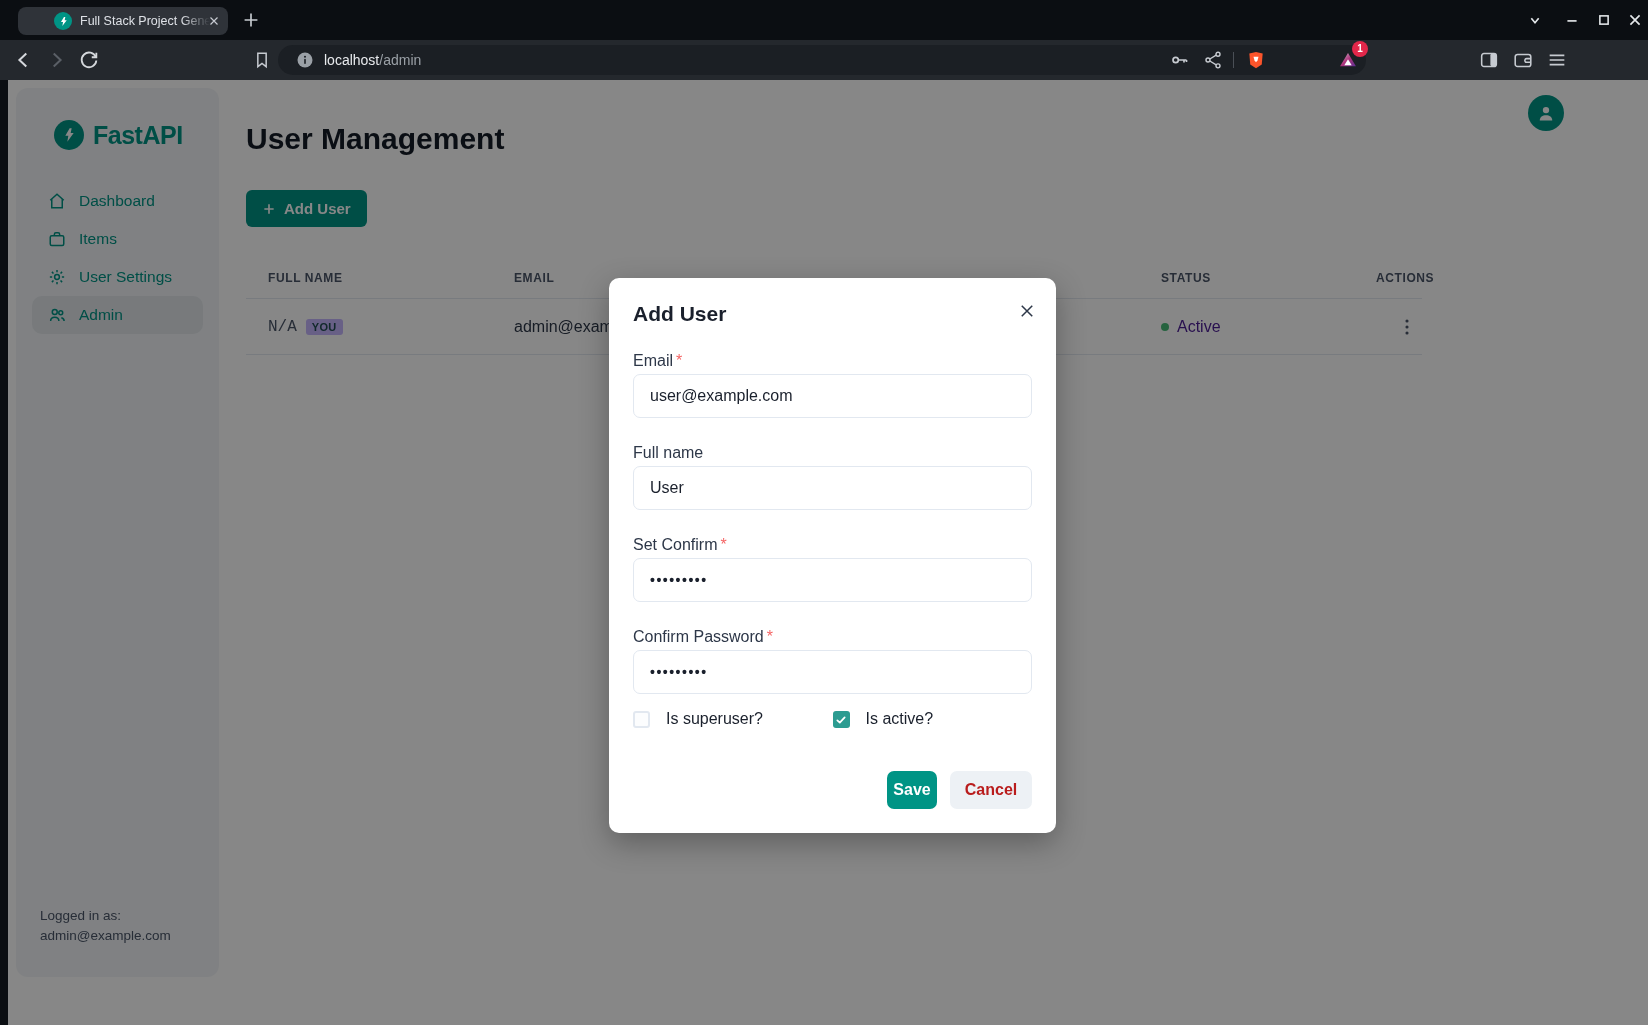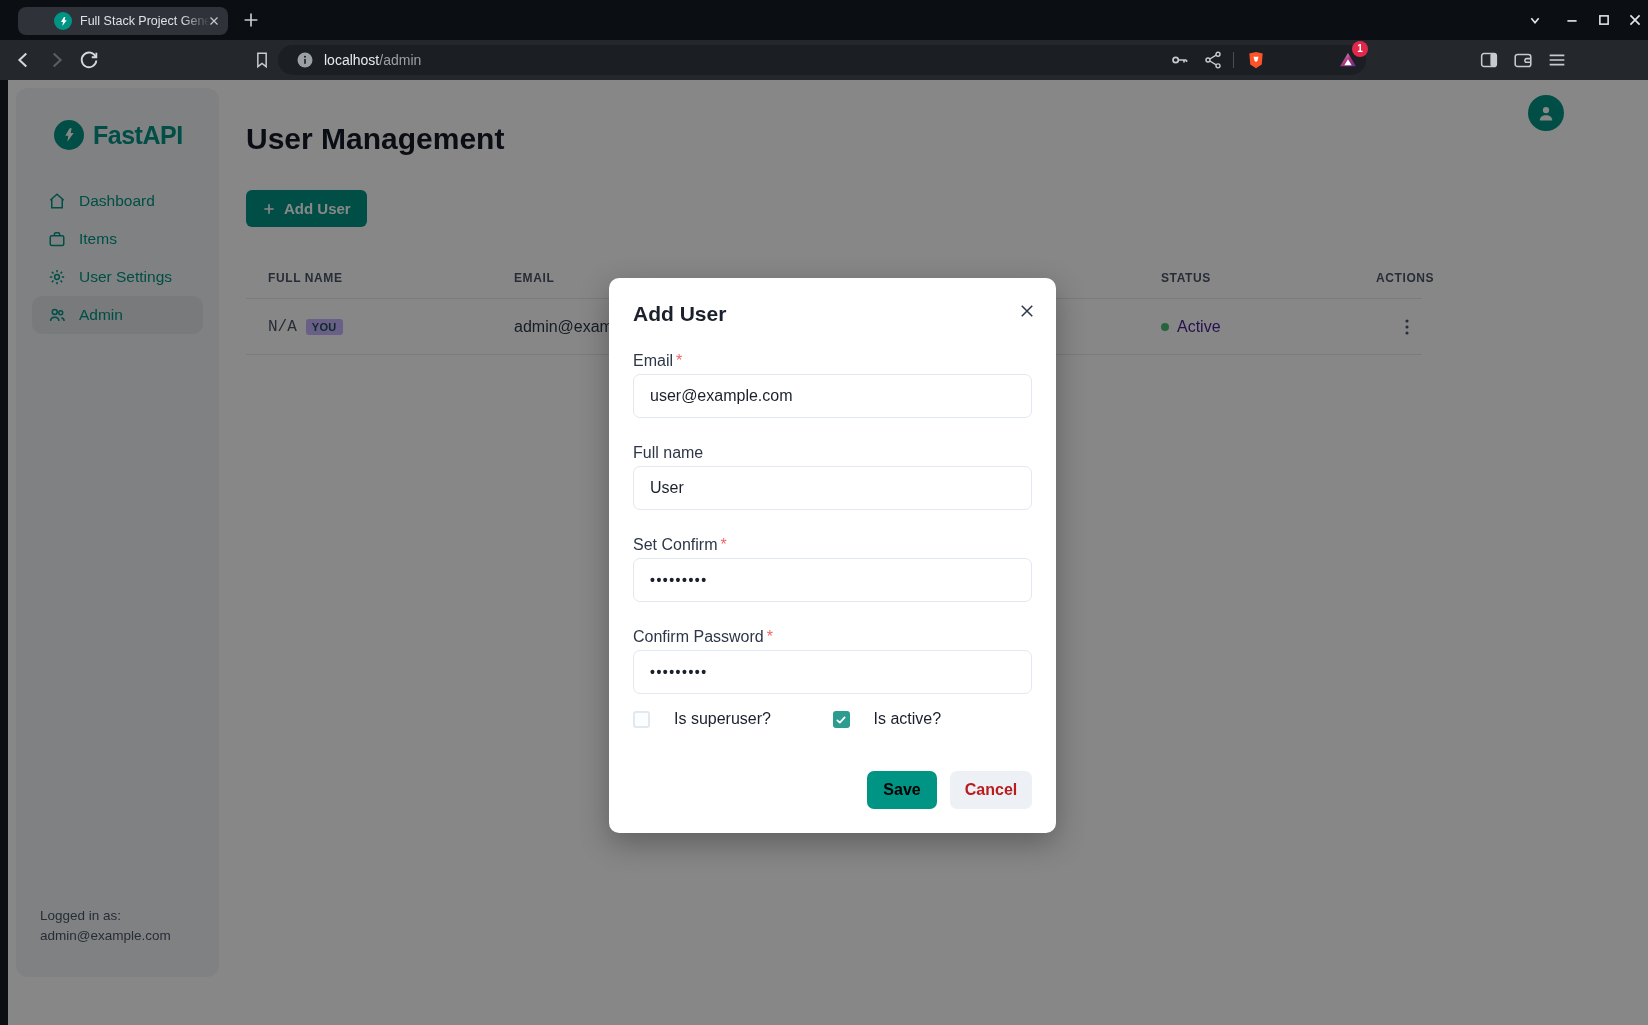--- a/index.html
+++ b/index.html
@@ -79,26 +79,26 @@
   .modal-title { font-size:21px; font-weight:700; color:#1A202C; }
   .modal-close { position:absolute; right:20px; top:24px; width:18px; height:18px; color:#2D3748; cursor:pointer; }
   .field { margin-top:0; }
   .field-label { margin-top:26px; font-size:16px; color:#2D3748; }
   .field:first-of-type .field-label { margin-top:28px; }
   .req { color:#F56565; margin-left:3px; }
   .tinput { margin-top:4px; width:399px; height:44px; border:1px solid #E2E8F0; border-radius:7px;
             padding:0 16px; font-size:16px; color:#1A202C; font-family:inherit; outline:none; background:#fff; }
   .tinput.pw { font-size:14px; font-weight:700; letter-spacing:1.5px; }
   .checks { margin-top:16px; display:flex; }
-  .check { display:flex; align-items:flex-end; gap:24px; width:200px; cursor:pointer; }
+  .check { display:flex; align-items:flex-end; gap:16px; width:200px; cursor:pointer; }
   .box { width:17px; height:17px; border-radius:3px; border:2px solid #E2E8F0; background:#FCFDFE; }
   .box.checked { border:none; background:#2C9C91; display:flex; align-items:center; justify-content:center; }
   .check-label { font-size:16px; color:#1A202C; }
   .modal-footer { margin-top:43px; display:flex; justify-content:flex-end; gap:13px; }
-  .btn-save { width:70px; height:38px; border:none; border-radius:7px; background:#009485; color:#000000;
+  .btn-save { width:50px; height:38px; border:none; border-radius:7px; background:#009485; color:#ffffff;
               font-size:16px; font-weight:700; font-family:inherit; cursor:pointer; }
   .btn-cancel { width:82px; height:38px; border:none; border-radius:7px; background:#EDF1F5; color:#b91c1c;
                 font-size:16px; font-weight:700; font-family:inherit; cursor:pointer; }
 </style>
 </head>
 <body>
 
 <div class="tabbar">
   <div class="tab">
     <span class="favicon">

